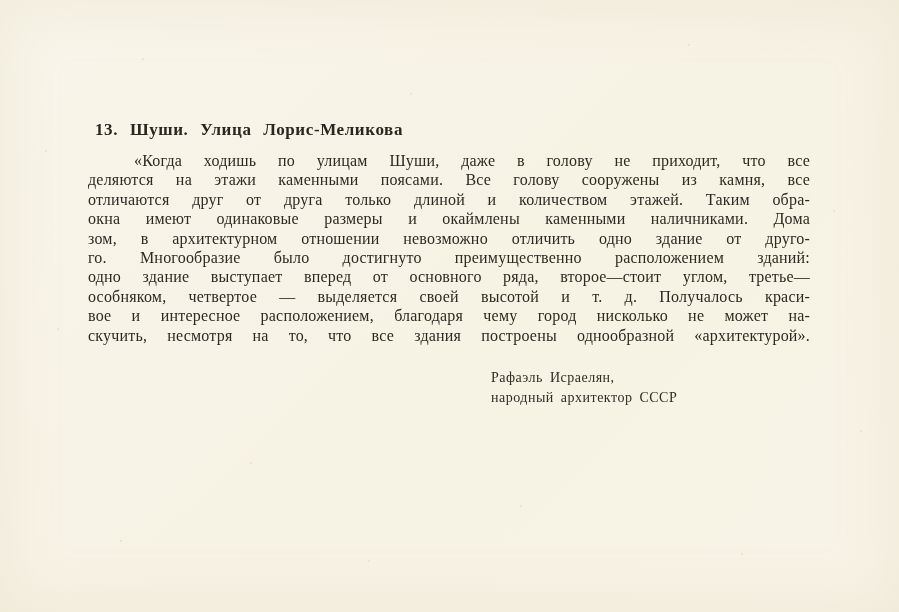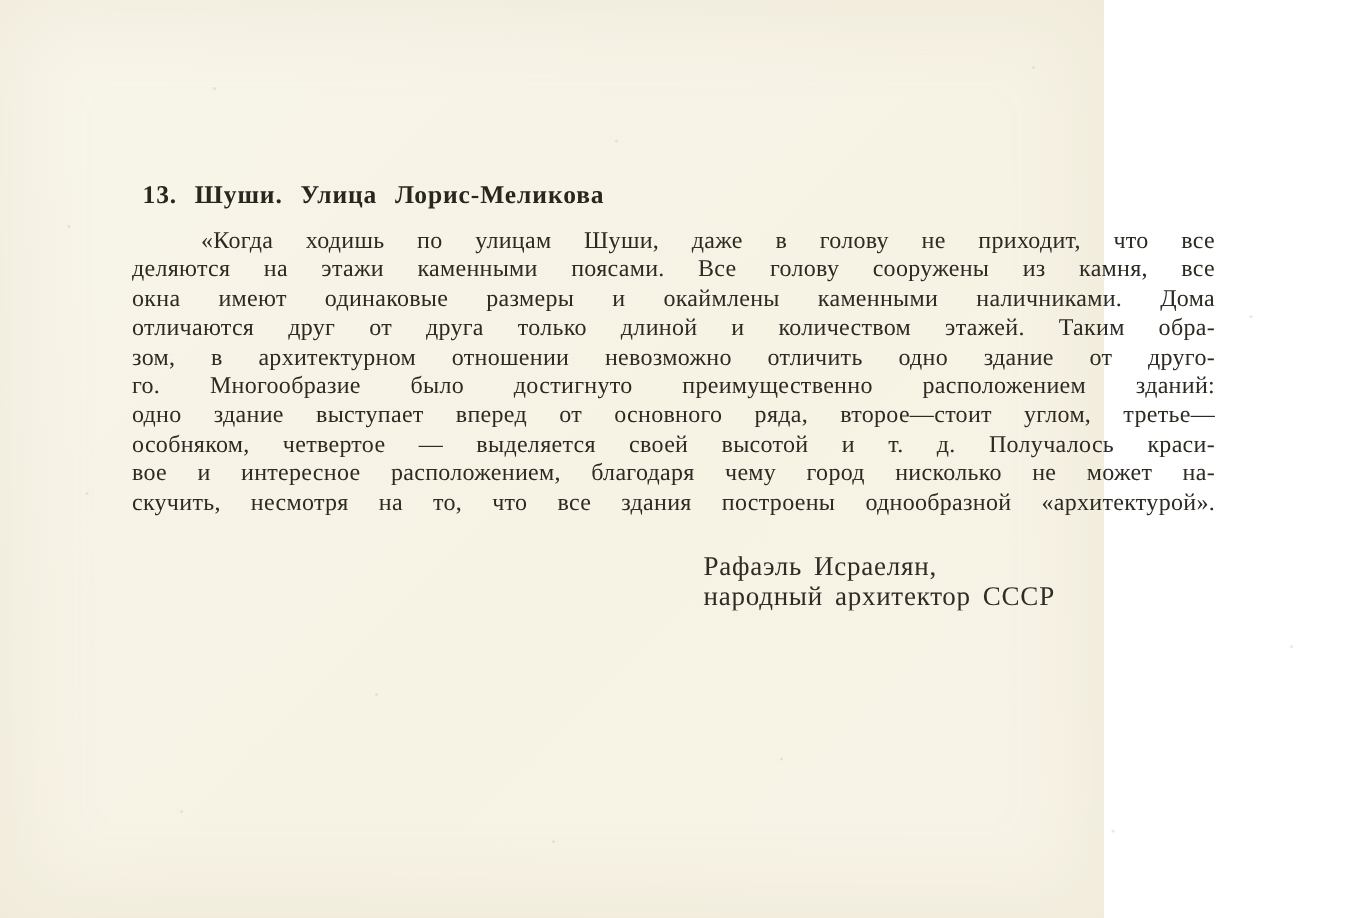--- a/index.html
+++ b/index.html
@@ -7,21 +7,21 @@
     padding: 0;
   }
   body {
     width: 899px;
     height: 612px;
     overflow: hidden;
     font-family: "Liberation Serif", serif;
   }
   .page {
     position: relative;
-    width: 736px;
+    width: 899px;
     height: 612px;
     background: linear-gradient(135deg, #f8f5ea 0%, #f6f2e4 55%, #f7f3e6 100%);
     box-shadow: inset 0 0 60px rgba(214, 203, 170, 0.25);
     color: #2d2a24;
   }
   
   .speckles {
     position: absolute;
     inset: 0;
     pointer-events: none;
@@ -61,23 +61,23 @@
     text-align-last: justify;
     line-height: 19.4px;
     height: 19.4px;
     overflow: hidden;
   }
   .tline.indent {
     padding-left: 46px;
   }
   .signature {
     position: absolute;
-    left: 469px;
+    left: 491px;
     top: 368px;
-    font-size: 18px;
+    font-size: 14px;
     font-weight: normal;
     letter-spacing: 0.5px;
     word-spacing: 3px;
     line-height: 19.6px;
     color: #2f2c26;
   }
 </style>
 </head>
 <body>
 
@@ -96,22 +96,22 @@
       <i style="left:120px;top:540px"></i>
     <i style="left:860px;top:430px"></i>
       <i style="left:45px;top:150px"></i>
   </div>
 
   <h1 class="title">13.  Шуши.  Улица  Лорис-Меликова</h1>
 
   <div class="paragraph">
     <div class="tline indent">«Когда ходишь по улицам Шуши, даже в голову не приходит, что все</div>
     <div class="tline">деляются на этажи каменными поясами. Все голову сооружены из камня, все</div>
+    <div class="tline">отличаются друг от друга только длиной и количеством этажей. Таким обра-</div>
     <div class="tline">окна имеют одинаковые размеры и окаймлены каменными наличниками. Дома</div>
-    <div class="tline">отличаются друг от друга только длиной и количеством этажей. Таким обра-</div>
     <div class="tline">зом, в архитектурном отношении невозможно отличить одно здание от друго-</div>
     <div class="tline">го. Многообразие было достигнуто преимущественно расположением зданий:</div>
     <div class="tline">одно здание выступает вперед от основного ряда, второе—стоит углом, третье—</div>
     <div class="tline">особняком, четвертое — выделяется своей высотой и т. д. Получалось краси-</div>
     <div class="tline">вое и интересное расположением, благодаря чему город нисколько не может на-</div>
     <div class="tline">скучить, несмотря на то, что все здания построены однообразной «архитектурой».</div>
   </div>
 
   <div class="signature">
     <div>Рафаэль Исраелян,</div>

